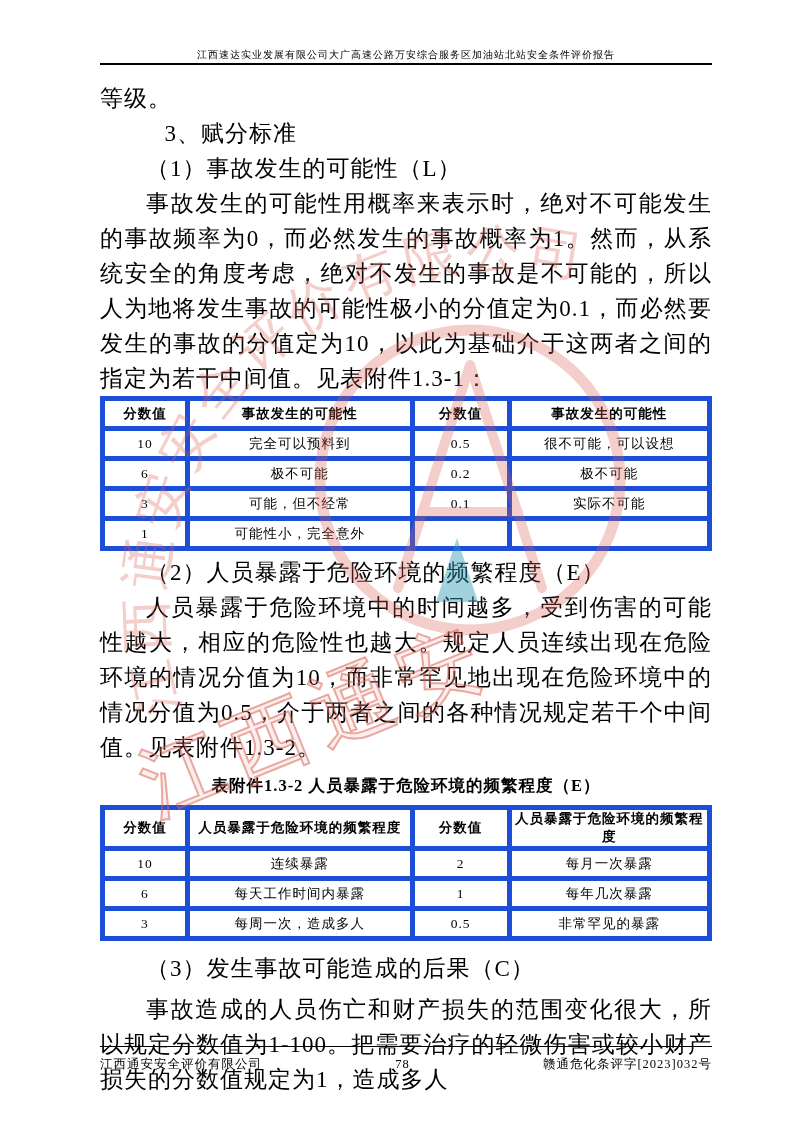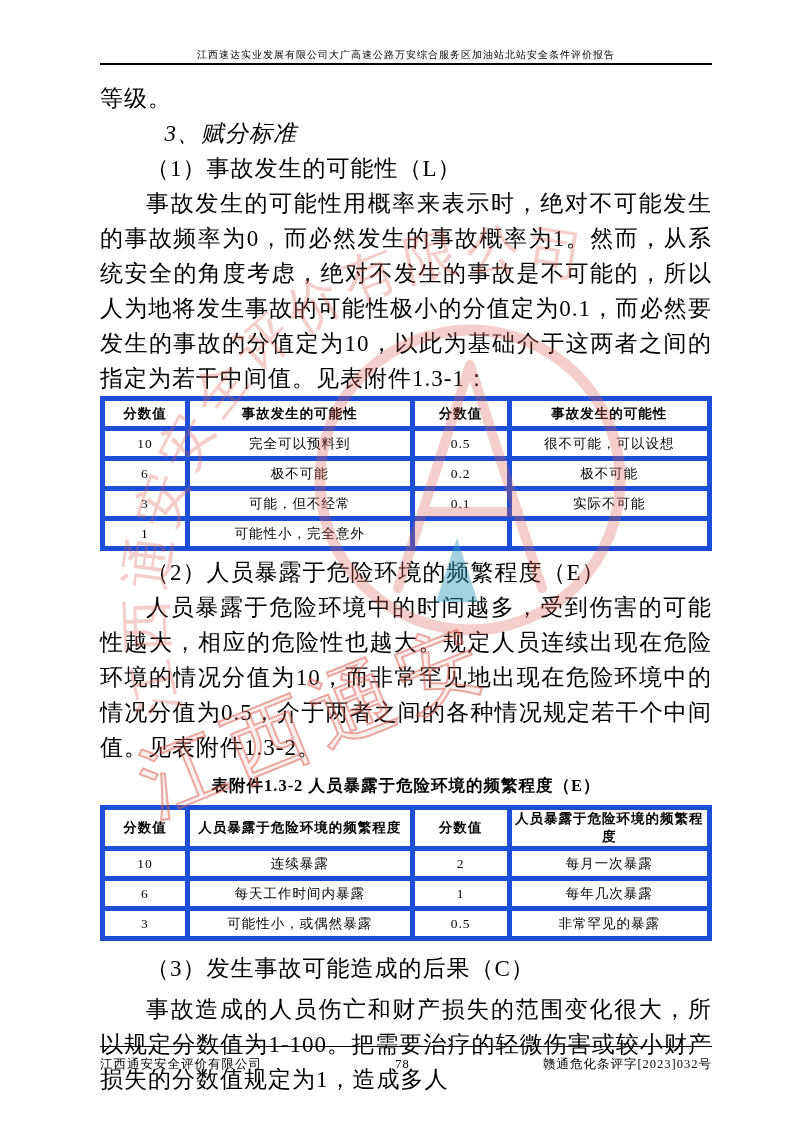--- a/index.html
+++ b/index.html
@@ -24,21 +24,21 @@
     padding-bottom:1px;
     border-bottom:2px solid #000;
     margin-bottom:16px;
   }
   .body-text, .heading {
     font-size:23px;
     line-height:35px;
     letter-spacing:1px;
   }
   .para { text-align:justify; text-indent:2em; }
-  .h-num { text-indent:2.8em;font-style:italic; }
+  .h-num { text-indent:2.8em; }
   .h-sub { text-indent:2em; }
   .table-title {
     text-align:center;
     font-weight:bold;
     font-size:16.5px;
     letter-spacing:1px;
     line-height:30px;
     margin:6px 0 4px 0;
   }
   table.data-table {
@@ -183,21 +183,21 @@
           <td>每月一次暴露</td>
         </tr>
         <tr>
           <td>6</td>
           <td>每天工作时间内暴露</td>
           <td>1</td>
           <td>每年几次暴露</td>
         </tr>
         <tr>
           <td>3</td>
-          <td>可能性小，或偶然暴露</td>
+          <td>每周一次，造成多人</td>
           <td>0.5</td>
           <td>非常罕见的暴露</td>
         </tr>
       </tbody>
     </table>
 
     <div class="spacer-sm"></div>
 
     <div class="heading h-sub">（3）发生事故可能造成的后果（C）</div>
 

